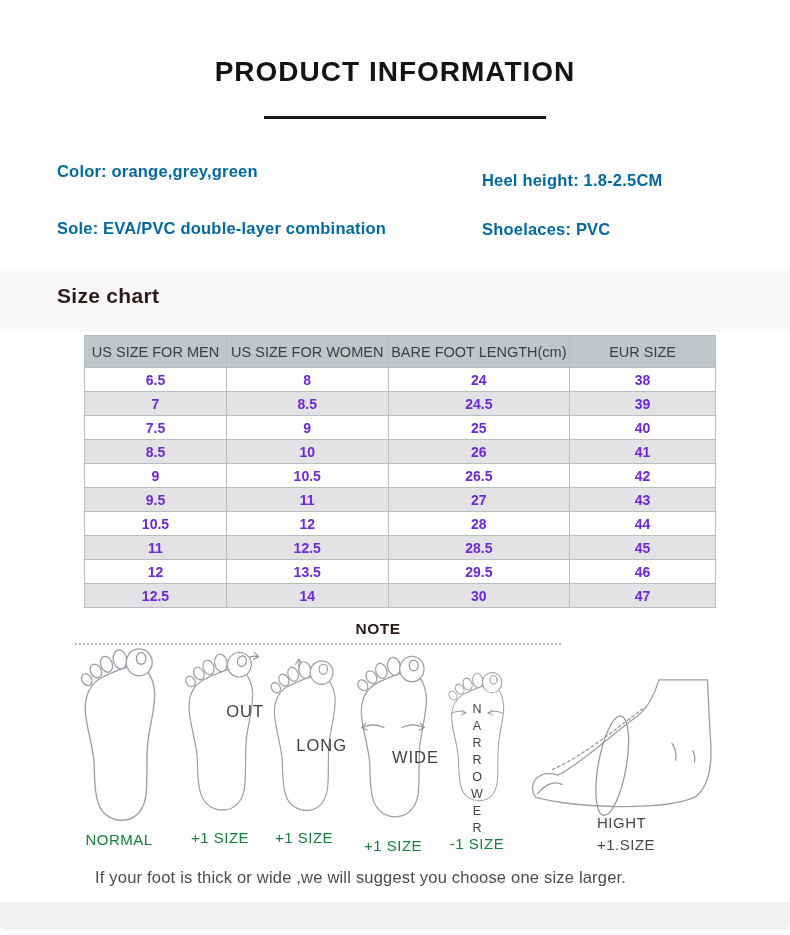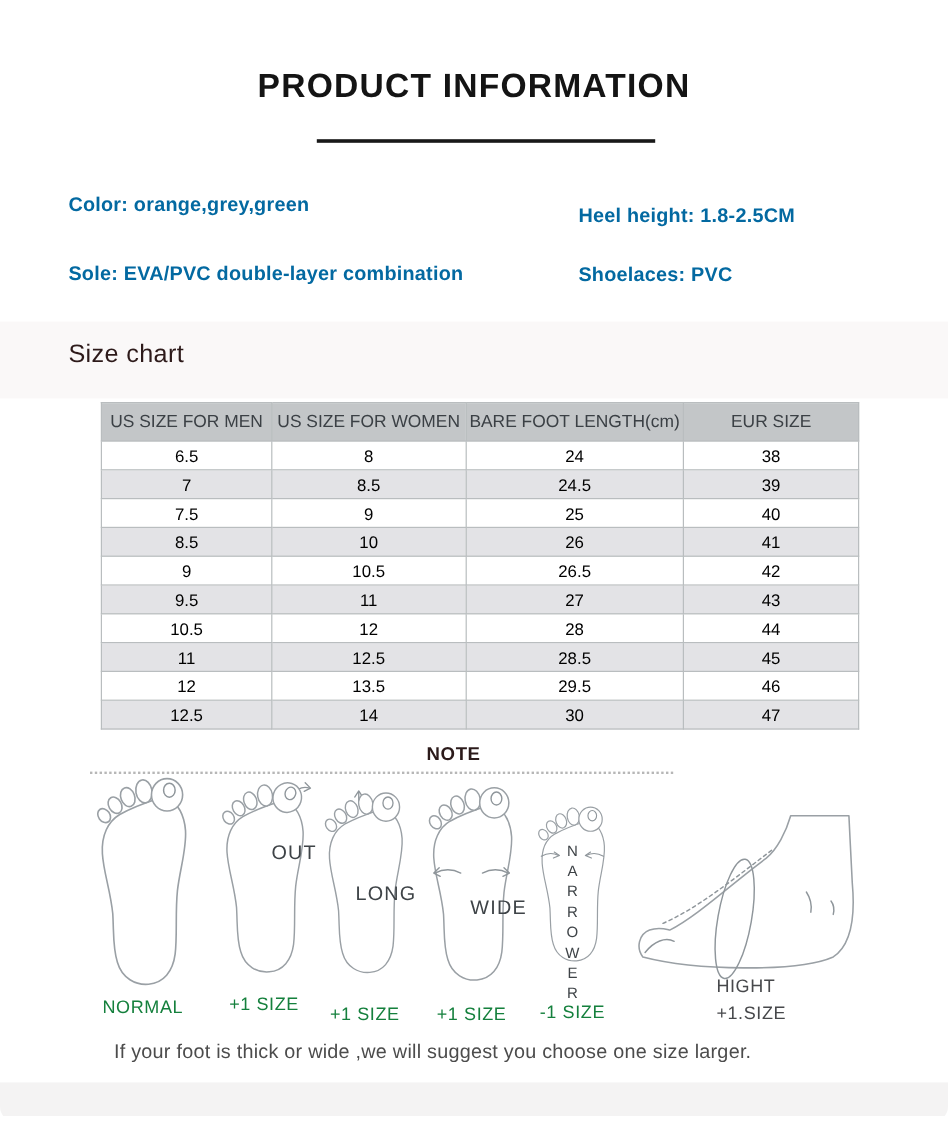--- a/index.html
+++ b/index.html
@@ -17,42 +17,42 @@
   }
   
   .detail{position:absolute;font-size:16.5px;font-weight:700;color:#0369a1;letter-spacing:.2px;}
   .d-color{left:57px;top:162px;}
   .d-heel{left:482px;top:171px;}
   .d-sole{left:57px;top:219px;}
   .d-lace{left:482px;top:220px;}
   
   .sizechart-band{position:absolute;left:0;top:268px;width:790px;height:64px;background:#faf8f8;}
   .sizechart-heading{
-    position:absolute;left:57px;top:284px;font-size:21px;font-weight:400;color:#2d1a1a;letter-spacing:.3px;
+    position:absolute;left:57px;top:284px;font-size:21px;font-weight:700;color:#2d1a1a;letter-spacing:.3px;
   }
   .table-wrap{position:absolute;left:84px;top:335px;width:632px;}
   table{width:100%;border-collapse:collapse;table-layout:fixed;}
   th,td{
     border:1px solid #b9bdbf;text-align:center;padding:0;
-    font-family:"Liberation Sans",sans-serif;color:#000000;
+    font-family:"Liberation Sans",sans-serif;color:#6d28d9;font-weight:bold;
   }
   th{height:31px;background:#c3c6c8;font-weight:400;font-size:14.5px;color:#3b4045;}
   td{height:23px;font-size:14px;background:#ffffff;}
   tbody tr:nth-child(even) td{background:#e3e3e6;}
   
   .note-heading{
     position:absolute;left:328px;top:613px;width:100px;text-align:center;
     font-size:15.5px;font-weight:800;color:#2b1a1a;letter-spacing:.5px;margin-top:7px;
   }
   .dotted-line{position:absolute;left:75px;top:643px;width:486px;border-top:2px dotted #b7b7b7;}
   .foot-fig{position:absolute;display:flex;flex-direction:column;align-items:center;}
   .foot-fig svg{display:block;}
   .fig-normal{left:66px;top:646px;width:106px;}
   .fig-out{left:176px;top:642px;width:88px;}
-  .fig-long{left:261px;top:650px;width:86px;gap:8px;}
+  .fig-long{left:261px;top:650px;width:86px;}
   .fig-wide{left:347px;top:652px;width:92px;gap:8px;}
   .fig-narrower{left:438px;top:646px;width:78px;}
   .fig-height{left:515px;top:678px;width:215px;}
   .foot-caption{
     margin-top:7px;font-size:15px;color:#15803d;letter-spacing:.5px;white-space:nowrap;
   }
   .inner-label{
     position:absolute;width:100%;text-align:right;
     font-size:16.5px;color:#3e4347;letter-spacing:1px;
   }

